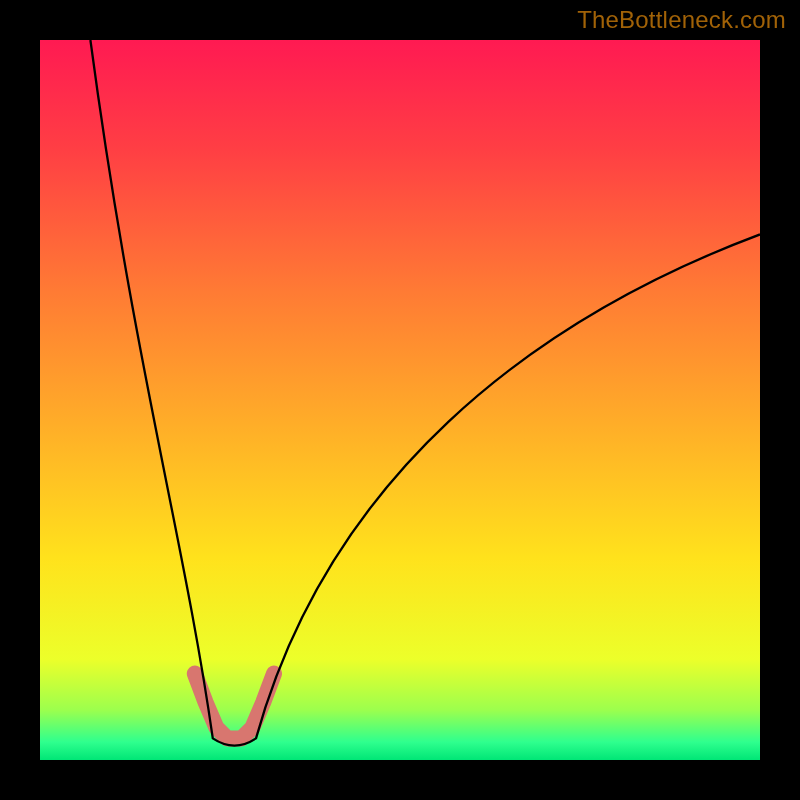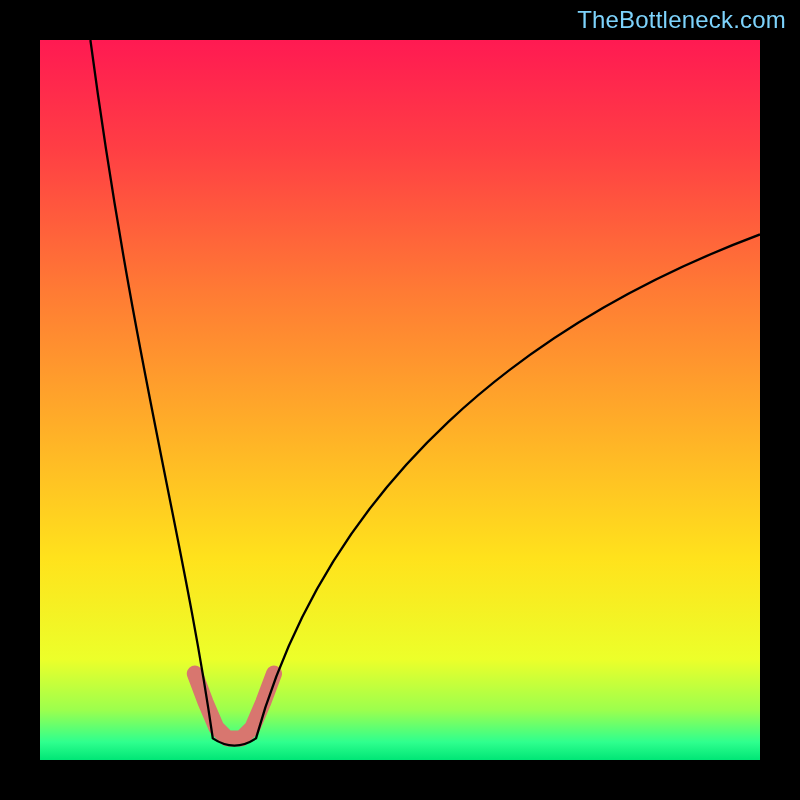--- a/index.html
+++ b/index.html
@@ -39,21 +39,21 @@
     top: 0;
     width: 100%;
     height: 100%;
   }
   .watermark {
     position: absolute;
     top: 6px;
     right: 14px;
     font-family: Arial, Helvetica, sans-serif;
     font-size: 24px;
-    color: #7dd3fc;
+    color: #a16207;
     letter-spacing: 0.2px;
   }
 </style>
 </head>
 <body>
 
 <div class="frame">
 
   <div class="plot">
 

